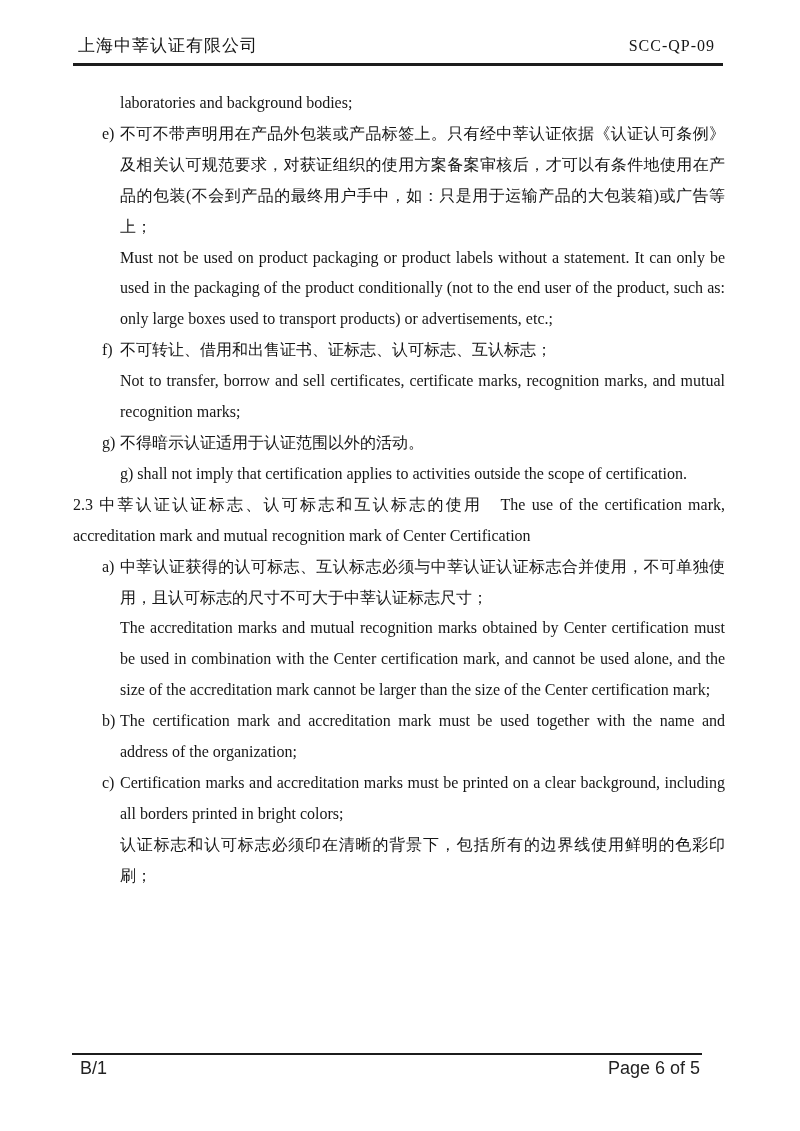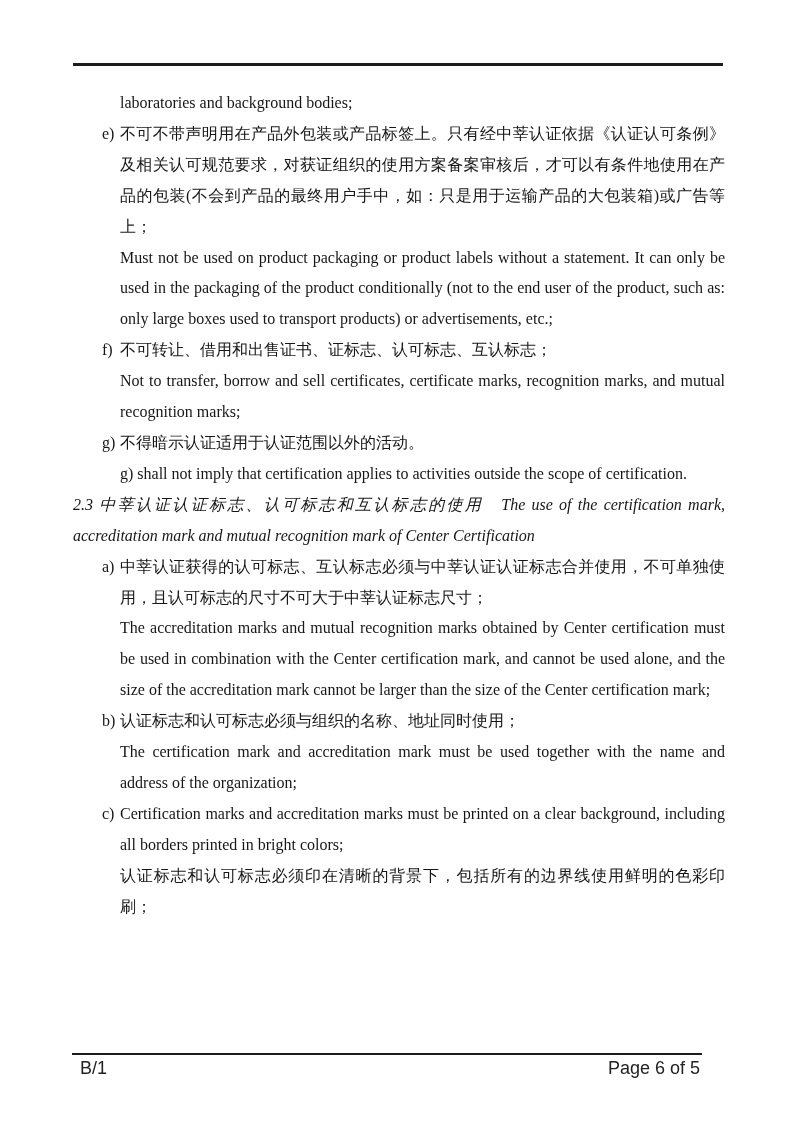--- a/index.html
+++ b/index.html
@@ -36,21 +36,21 @@
     position: absolute;
     top: 88px; left: 73px; width: 652px;
     font-size: 16px;
     line-height: 30.9px;
     text-align: justify;
   }
   .content p { margin: 0; }
   .en-cont { padding-left: 47px; }
   .item { position: relative; padding-left: 47px; }
   .item .marker { position: absolute; left: 29px; top: 0; }
-  .heading { text-align: justify; font-style: italic; }
+  .heading { text-align: justify; }
   .closing { text-indent: 35px; text-align: justify; text-align-last: justify; }
 
   
   .footer-rule {
     position: absolute;
     top: 1053px; left: 72px; width: 630px;
     border-top: 2px solid #1c1c1c;
   }
   .footer {
     position: absolute;
@@ -60,20 +60,24 @@
     font-family: "Liberation Sans", "DejaVu Sans", sans-serif;
     font-size: 18px;
     color: #222222;
   }
 </style>
 </head>
 <body>
 
 <div class="page">
 
+  <div class="header">
+    <span class="company">上海中莘认证有限公司</span>
+    <span class="doccode">SCC-QP-09</span>
+  </div>
   <div class="header-rule"></div>
 
   <div class="content">
 
     <p class="en-cont">laboratories and background bodies;</p>
 
     <div class="item">
       <span class="marker">e)</span>
       <p>不可不带声明用在产品外包装或产品标签上。只有经中莘认证依据《认证认可条例》及相关认可规范要求，对获证组织的使用方案备案审核后，才可以有条件地使用在产品的包装(不会到产品的最终用户手中，如：只是用于运输产品的大包装箱)或广告等上；</p>
       <p>Must not be used on product packaging or product labels without a statement. It can only be used in the packaging of the product conditionally (not to the end user of the product, such as: only large boxes used to transport products) or advertisements, etc.;</p>
@@ -94,21 +98,20 @@
     <p class="heading">2.3 中莘认证认证标志、认可标志和互认标志的使用　The use of the certification mark, accreditation mark and mutual recognition mark of Center Certification</p>
 
     <div class="item">
       <span class="marker">a)</span>
       <p>中莘认证获得的认可标志、互认标志必须与中莘认证认证标志合并使用，不可单独使用，且认可标志的尺寸不可大于中莘认证标志尺寸；</p>
       <p>The accreditation marks and mutual recognition marks obtained by Center certification must be used in combination with the Center certification mark, and cannot be used alone, and the size of the accreditation mark cannot be larger than the size of the Center certification mark;</p>
     </div>
 
     <div class="item">
       <span class="marker">b)</span>
-      <p>认证标志和认可标志必须与组织的名称、地址同时使用；</p>
       <p>The certification mark and accreditation mark must be used together with the name and address of the organization;</p>
     </div>
 
     <div class="item">
       <span class="marker">c)</span>
       <p>Certification marks and accreditation marks must be printed on a clear background, including all borders printed in bright colors;</p>
       <p>认证标志和认可标志必须印在清晰的背景下，包括所有的边界线使用鲜明的色彩印刷；</p>
     </div>
 
 

